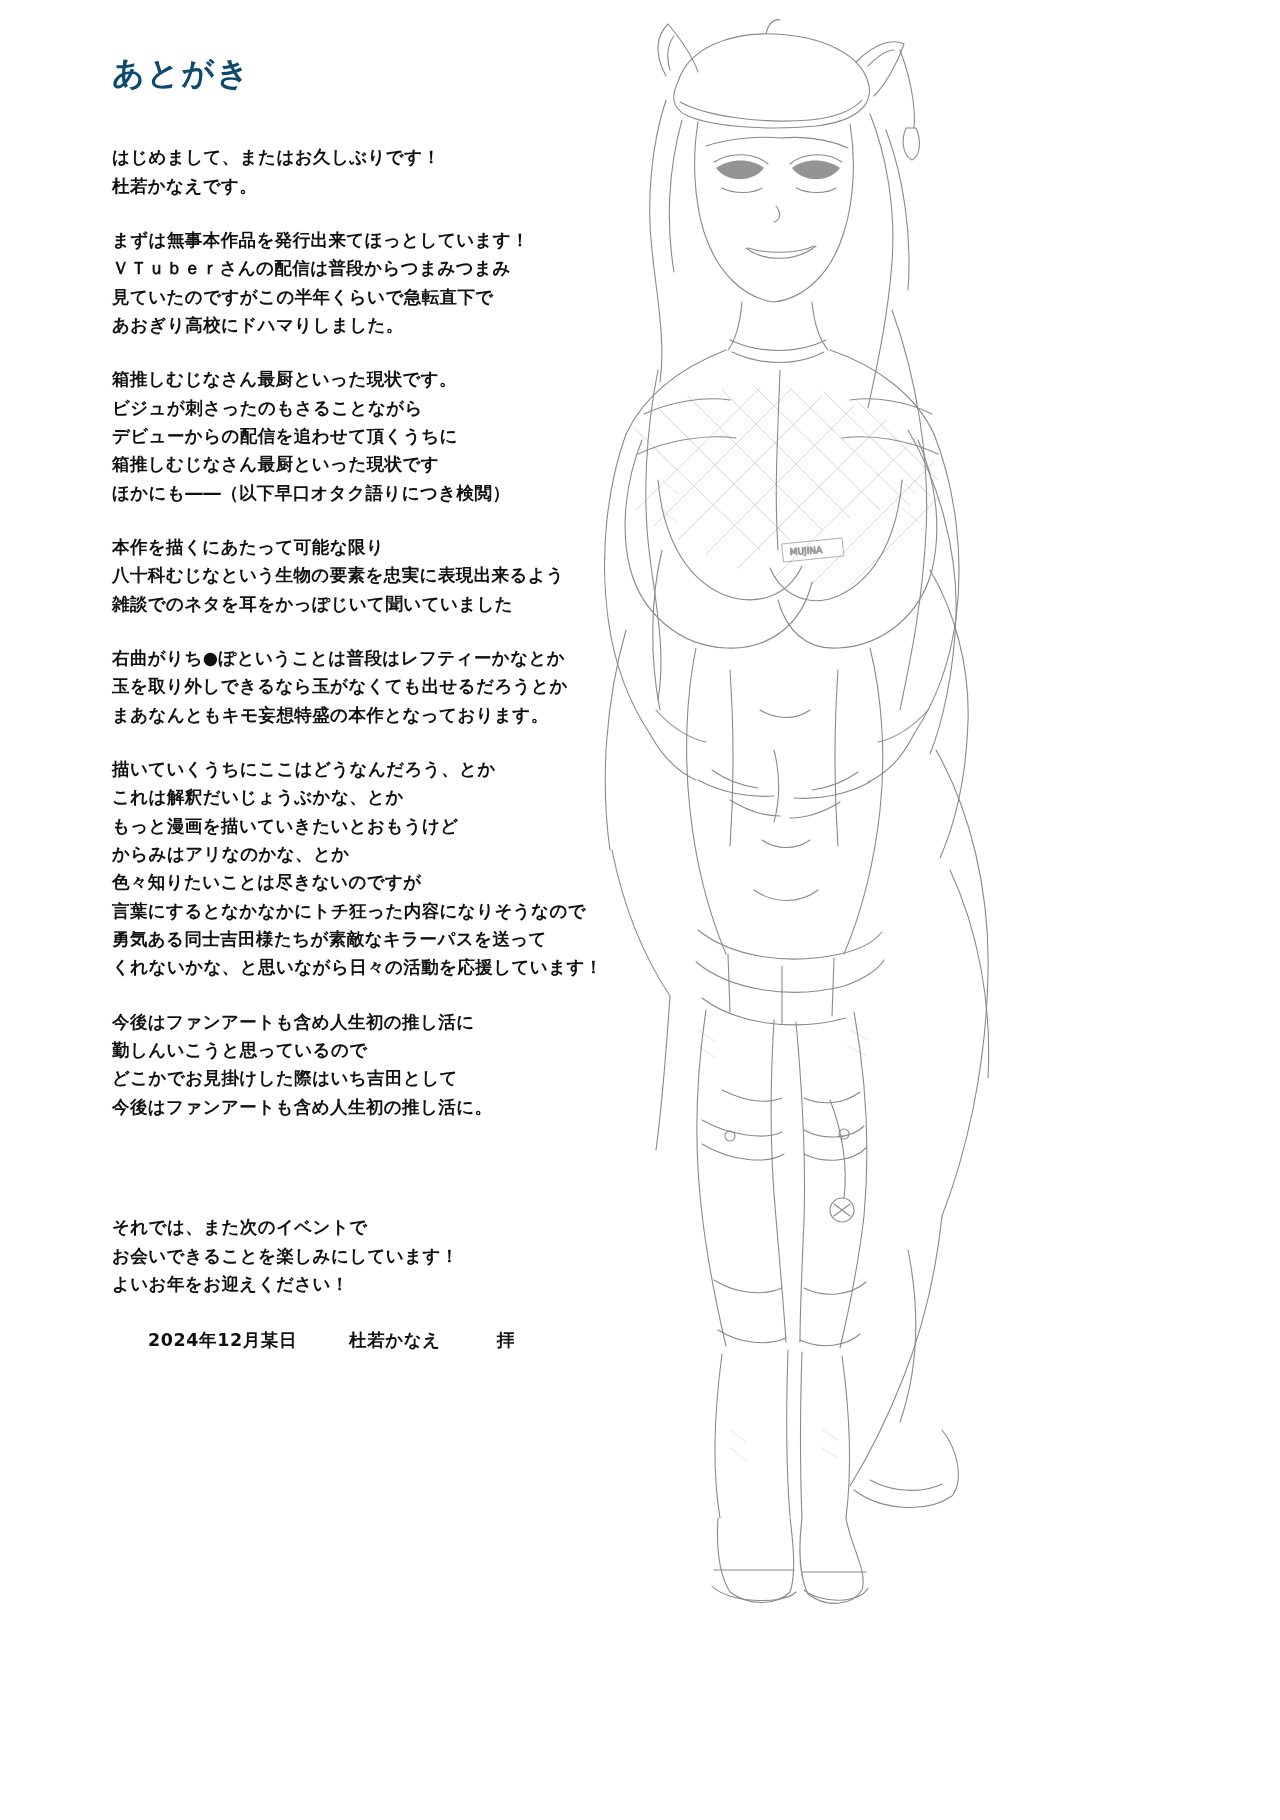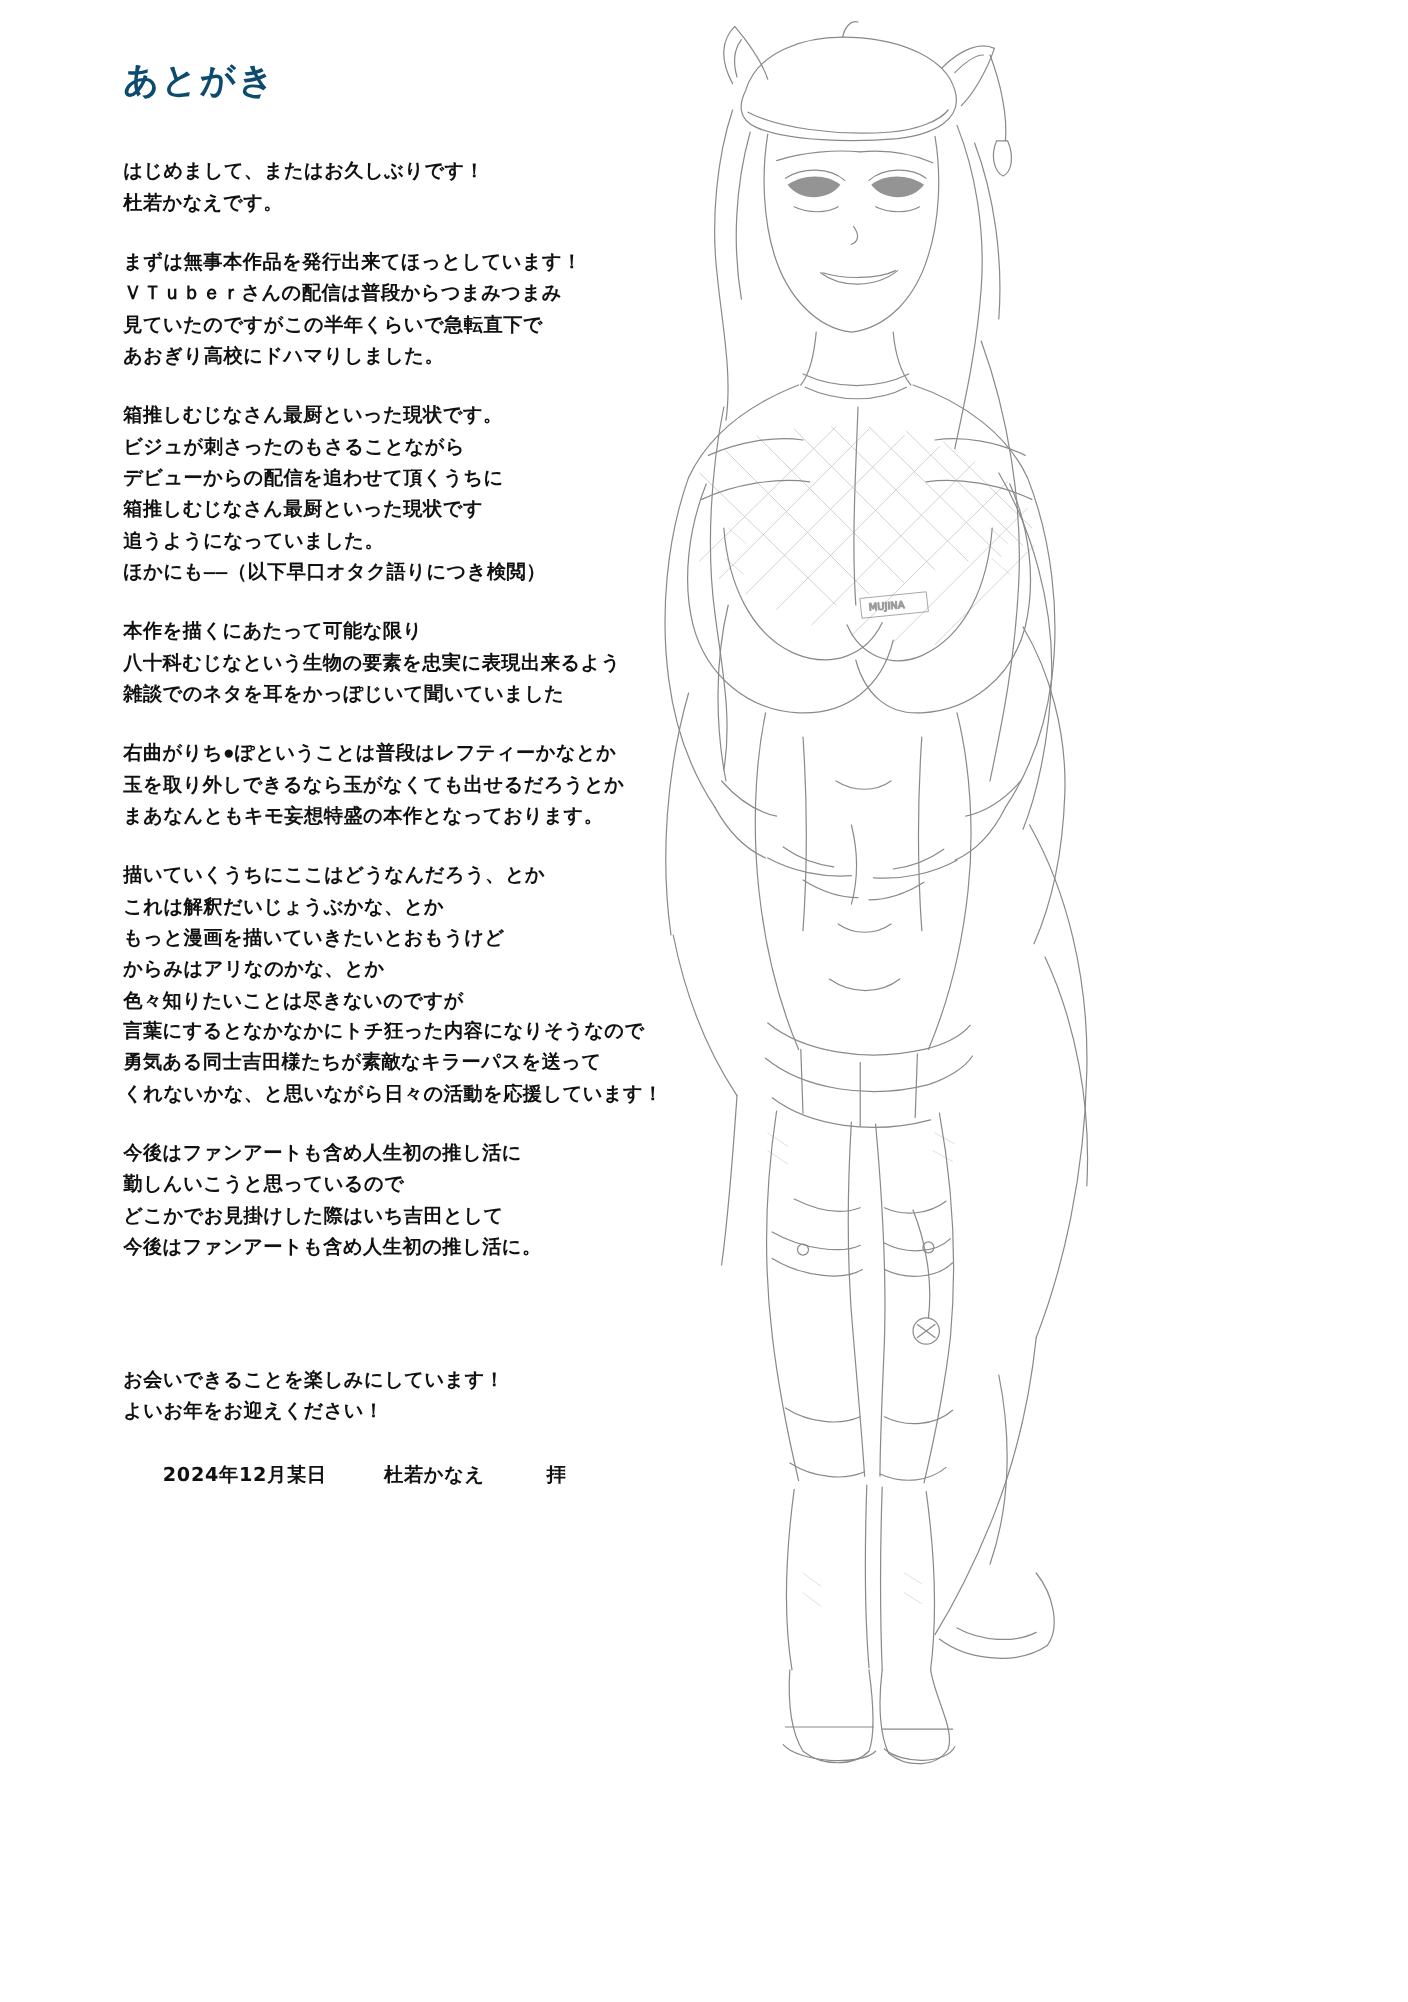--- a/index.html
+++ b/index.html
@@ -48,21 +48,20 @@
     font-weight: bold;
     font-size: 32px;
     letter-spacing: 2px;
     color: #0c4a6e;
     margin: 0 0 52px 0;
     line-height: 1.1;
   }
 
   .para {
     margin: 0 0 26px 0;
-    font-family: Liberation Mono, monospace;
   }
   .para .line {
     font-size: 17.5px;
     font-weight: bold;
     line-height: 1.62;
     letter-spacing: 0.4px;
     color: #111111;
     white-space: pre;
   }
 
@@ -292,21 +291,20 @@
       <div class="line">ＶＴｕｂｅｒさんの配信は普段からつまみつまみ</div>
       <div class="line">見ていたのですがこの半年くらいで急転直下で</div>
       <div class="line">あおぎり高校にドハマりしました。</div>
     </div>
 
     <div class="para spaced-top">
       <div class="line">箱推しむじなさん最厨といった現状です。</div>
       <div class="line">ビジュが刺さったのもさることながら</div>
       <div class="line">デビューからの配信を追わせて頂くうちに</div>
       <div class="line">箱推しむじなさん最厨といった現状です</div>
-      <div class="line">追うようになっていました。</div>
       <div class="line">ほかにも――（以下早口オタク語りにつき検閲）</div>
     </div>
 
     <div class="para spaced-top">
       <div class="line">本作を描くにあたって可能な限り</div>
       <div class="line">八十科むじなという生物の要素を忠実に表現出来るよう</div>
       <div class="line">雑談でのネタを耳をかっぽじいて聞いていました</div>
     </div>
 
     <div class="para spaced-top">
@@ -327,20 +325,21 @@
     </div>
 
     <div class="para spaced-top">
       <div class="line">今後はファンアートも含め人生初の推し活に</div>
       <div class="line">勤しんいこうと思っているので</div>
       <div class="line">どこかでお見掛けした際はいち吉田として</div>
       <div class="line">今後はファンアートも含め人生初の推し活に。</div>
     </div>
 
     <div class="para" style="margin-top:92px">
+      <div class="line">それでは、また次のイベントで</div>
       <div class="line">お会いできることを楽しみにしています！</div>
       <div class="line">よいお年をお迎えください！</div>
     </div>
 
   </div>
 
   <div class="signature">
     <span class="sig-date">2024年12月某日</span>
     <span class="sig-name">杜若かなえ</span>
     <span class="sig-hai">拝</span>

